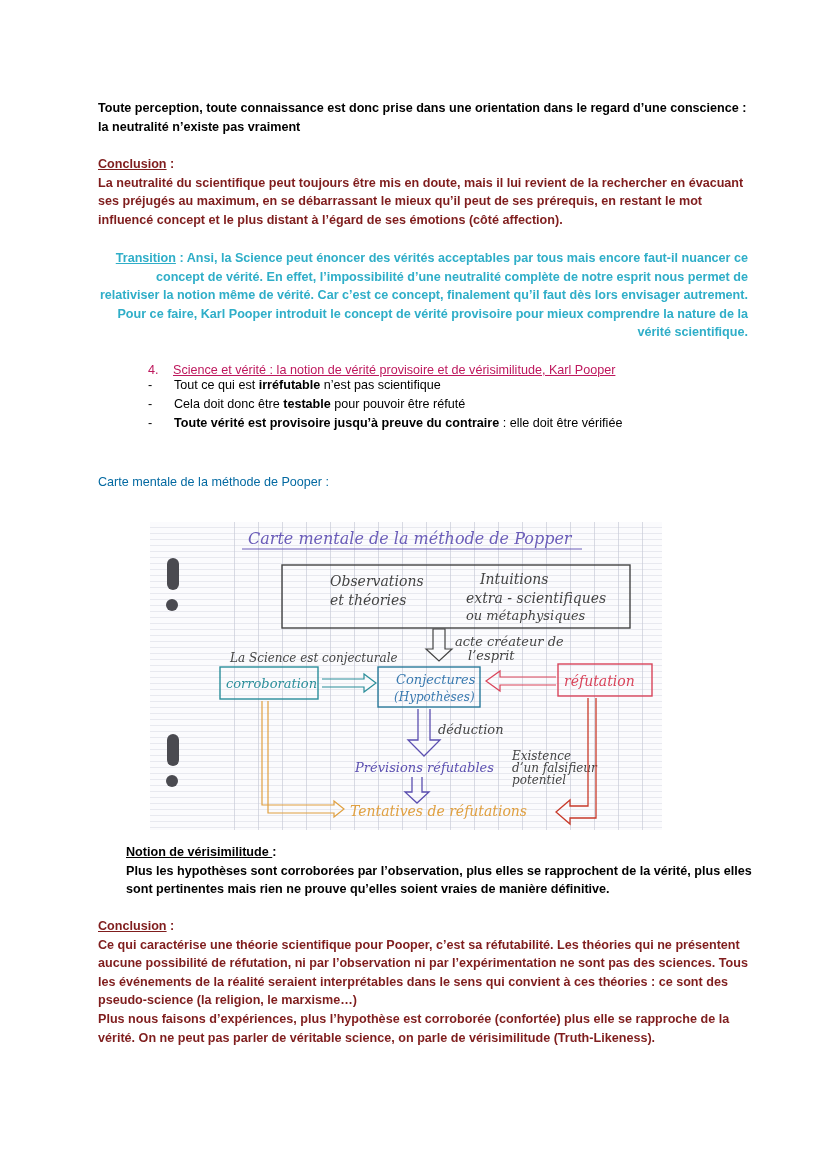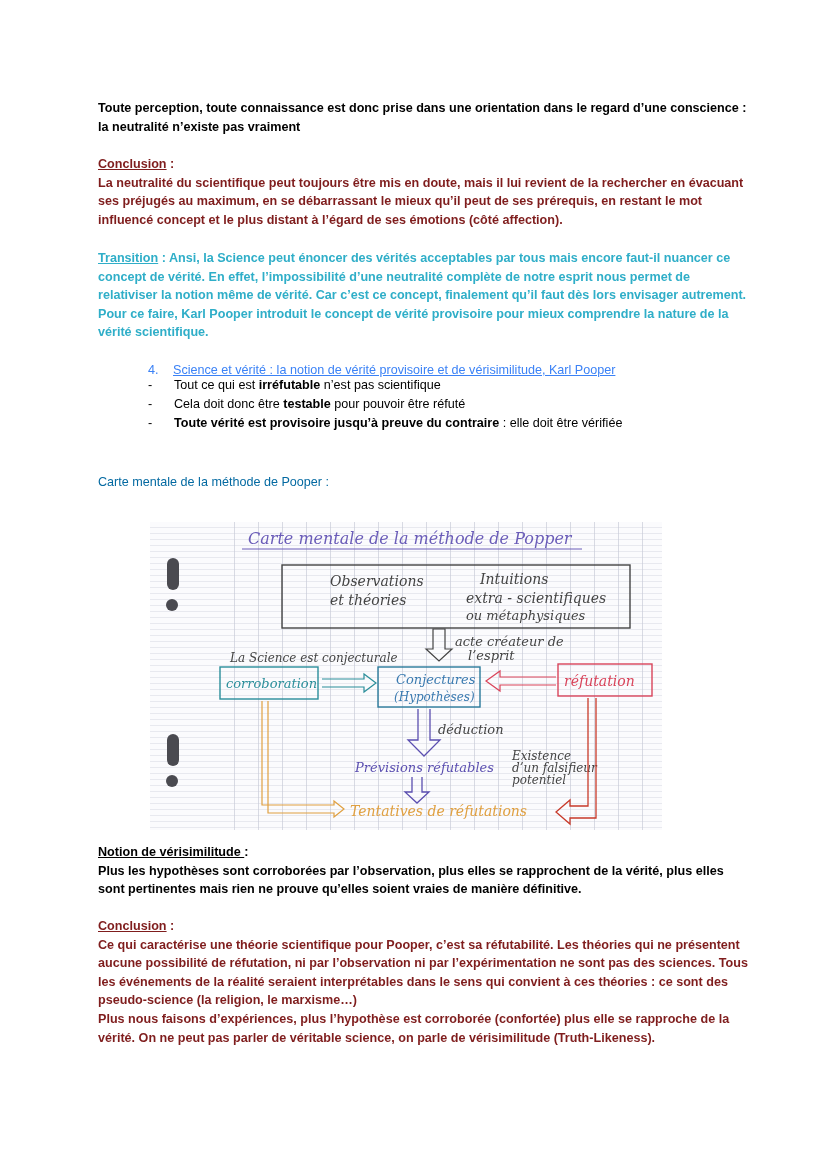--- a/index.html
+++ b/index.html
@@ -5,21 +5,21 @@
     html, body { margin:0; padding:0; }
     body {
       width:828px; height:1171px; background:#ffffff; position:relative; overflow:hidden;
       font-family:"Liberation Sans", sans-serif; font-size:12.6px; line-height:18.6px;
     }
     .blk { position:absolute; left:98px; width:650px; }
     .purple { color:#000000; font-weight:bold; }
     .red { color:#7f1d1d; font-weight:bold; }
     .cyan { color:#2faec8; font-weight:bold; }
     .u { text-decoration:underline; }
-    .heading { position:absolute; left:148px; top:361px; color:#3b82f6; }
+    .heading { position:absolute; left:148px; top:361px; color:#be185d; }
     .heading .num { display:inline-block; width:25px; }
     .heading .title { text-decoration:underline; }
     .bullets { position:absolute; left:148px; top:376px; color:#000; }
     .bullets .row { height:19px; }
     .bullets .dash { display:inline-block; width:26px; }
     .caption { position:absolute; left:98px; top:473px; color:#0369a1; }
     .mindmap { position:absolute; left:150px; top:498px; width:512px; height:308px;margin-top:24px; }
     .hw { font-family:"DejaVu Serif", serif; font-style:italic; }
   </style>
 </head>
@@ -27,21 +27,21 @@
 
 <div class="blk purple" style="top:99px;">
   <span>Toute perception, toute connaissance est donc prise dans une orientation dans le regard d’une conscience : la neutralité n’existe pas vraiment</span>
 </div>
 
 <div class="blk red" style="top:155px;">
   <div><span class="u">Conclusion</span><span> :</span></div>
   <div>La neutralité du scientifique peut toujours être mis en doute, mais il lui revient de la rechercher en évacuant ses préjugés au maximum, en se débarrassant le mieux qu’il peut de ses prérequis, en restant le mot influencé concept et le plus distant à l’égard de ses émotions (côté affection).</div>
 </div>
 
-<div class="blk cyan" style="top:249px;">
+<div class="blk cyan" style="top:249px;text-align:right;">
   <span class="u">Transition</span><span> : Ansi, la Science peut énoncer des vérités acceptables par tous mais encore faut-il nuancer ce concept de vérité. En effet, l’impossibilité d’une neutralité complète de notre esprit nous permet de relativiser la notion même de vérité. Car c’est ce concept, finalement qu’il faut dès lors envisager autrement. Pour ce faire, Karl Pooper introduit le concept de vérité provisoire pour mieux comprendre la nature de la vérité scientifique.</span>
 </div>
 
 <div class="heading">
   <span class="num">4.</span><span class="title">Science et vérité : la notion de vérité provisoire et de vérisimilitude, Karl Pooper</span>
 </div>
 
 <div class="bullets">
   <div class="row"><span class="dash">-</span><span>Tout ce qui est </span><b>irréfutable</b><span> n’est pas scientifique</span></div>
   <div class="row"><span class="dash">-</span><span>Cela doit donc être </span><b>testable</b><span> pour pouvoir être réfuté</span></div>
@@ -112,21 +112,21 @@
     <path d="M262 255 L262 270 L255 270 L267 281 L279 270 L272 270 L272 255" fill="none" stroke="#5b4fb0" stroke-width="1.3"></path>
 
     <text x="200" y="294" class="hw" font-size="14" fill="#e0a040">Tentatives de réfutations</text>
 
     <path d="M112 179 L112 283 L184 283 L184 279 L194 287 L184 295 L184 291 L118 291 L118 179" fill="none" stroke="#e0a040" stroke-width="1.2"></path>
 
     <path d="M446 176 L446 296 L420 296 L420 302 L406 290 L420 278 L420 284 L438 284 L438 176" fill="none" stroke="#c83a2a" stroke-width="1.3"></path>
   </svg>
 </div>
 
-<div class="blk purple" style="top:843px;">
+<div class="blk purple" style="top:843px;margin-left:28px;">
   <div><span class="u">Notion de vérisimilitude </span><span>:</span></div>
   <div>Plus les hypothèses sont corroborées par l’observation, plus elles se rapprochent de la vérité, plus elles sont pertinentes mais rien ne prouve qu’elles soient vraies de manière définitive.</div>
 </div>
 
 <div class="blk red" style="top:917px;">
   <div><span class="u">Conclusion</span><span> :</span></div>
   <div>Ce qui caractérise une théorie scientifique pour Pooper, c’est sa réfutabilité. Les théories qui ne présentent aucune possibilité de réfutation, ni par l’observation ni par l’expérimentation ne sont pas des sciences. Tous les événements de la réalité seraient interprétables dans le sens qui convient à ces théories : ce sont des pseudo-science (la religion, le marxisme…)</div>
   <div>Plus nous faisons d’expériences, plus l’hypothèse est corroborée (confortée) plus elle se rapproche de la vérité. On ne peut pas parler de véritable science, on parle de vérisimilitude (Truth-Likeness).</div>
 </div>
 

